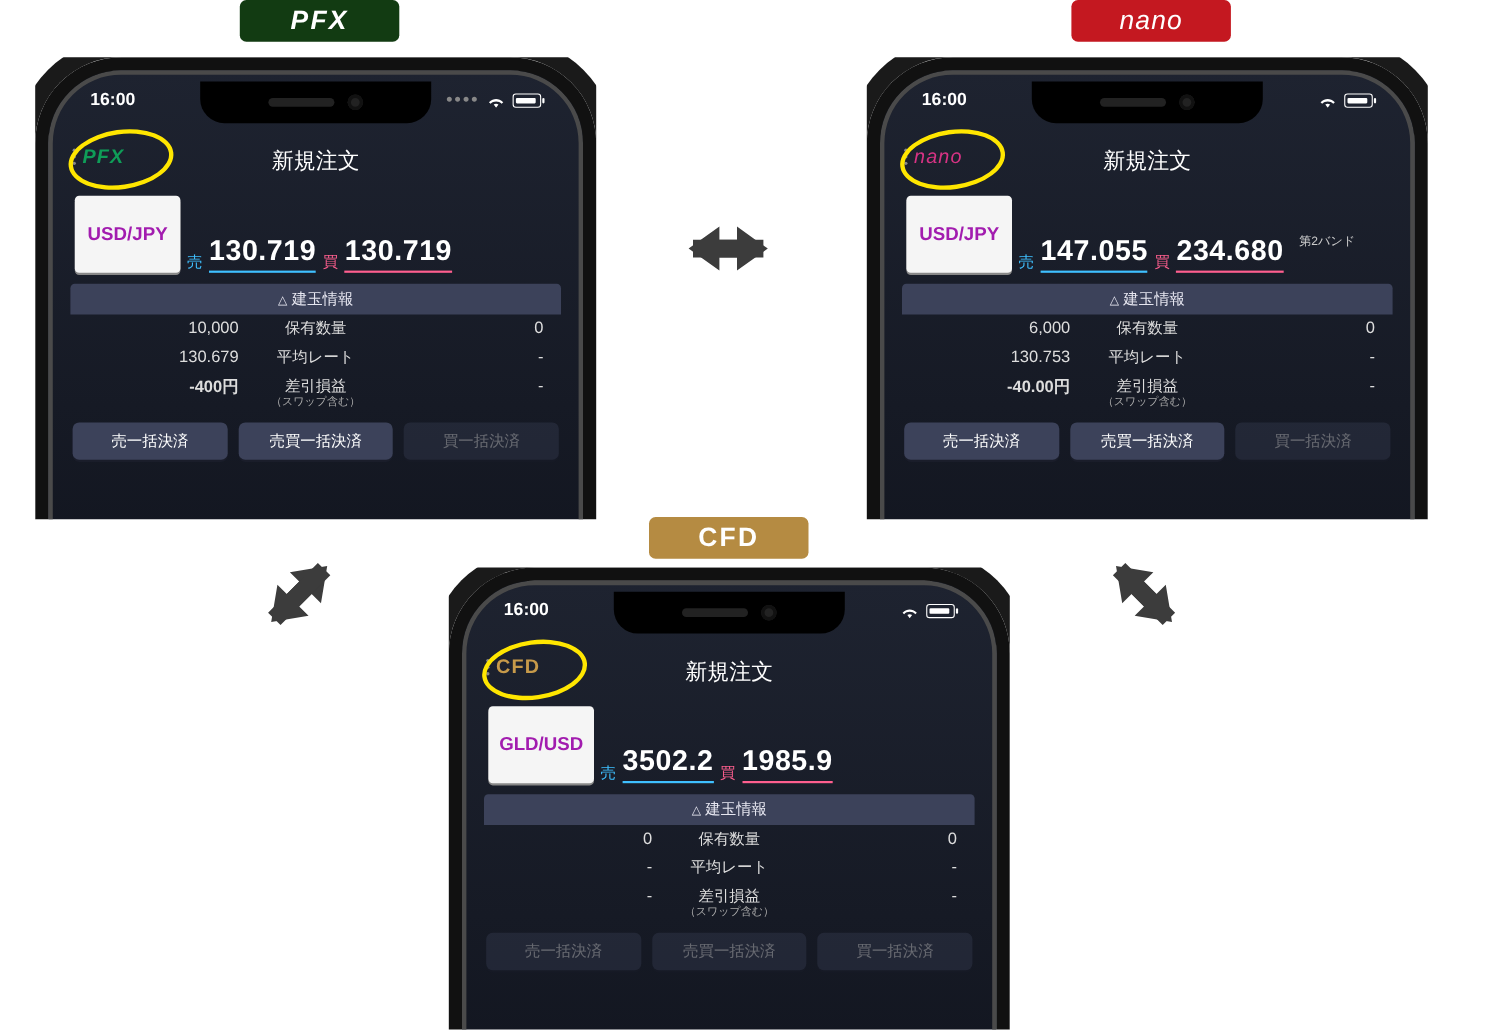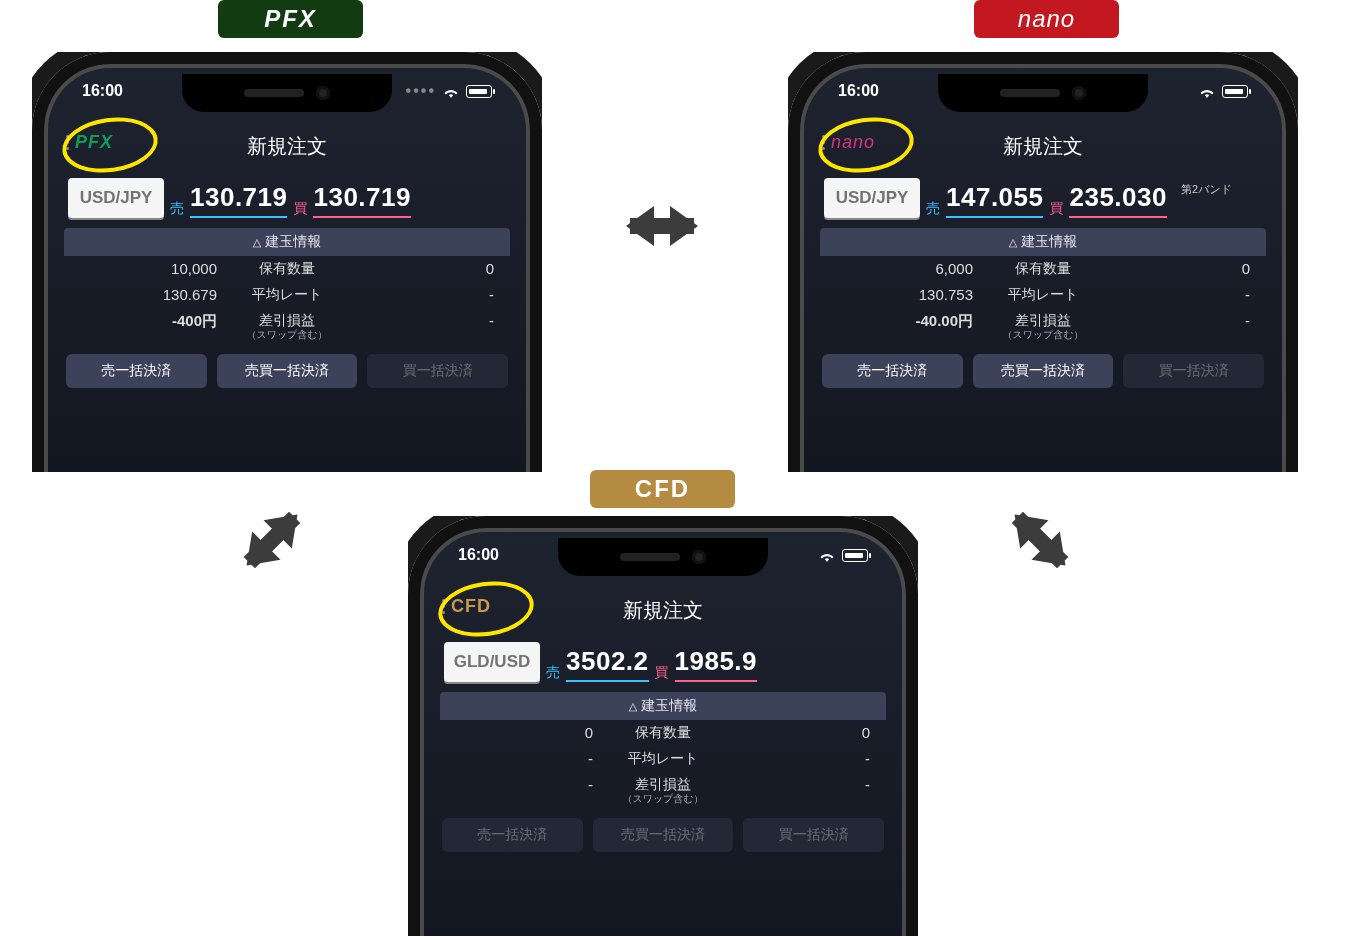--- a/index.html
+++ b/index.html
@@ -112,24 +112,24 @@
     border-radius:50%;
     transform:rotate(-8deg);
     pointer-events:none;
   }
 
   .quoterow {
     display:flex; align-items:flex-end; gap:6px;
     padding: 8px 12px 4px;
   }
   .pair-btn {
-    background:#f5f5f5; color:#737373;
+    background:#f5f5f5; color:#a21caf;
     border:none; border-radius:4px;
     font-weight:700; font-size:17px;
-    padding:10px 6px; min-width:96px;
+    padding:25px 6px; min-width:96px;
     box-shadow: 0 2px 0 #888;
   }
   .side-lbl { font-size:14px; }
   .side-sell{ color:#3fc0ff; }
   .side-buy { color:#ff5f8f; }
   .price {
     font-size:26px; font-weight:700; letter-spacing:0.5px;
     border-bottom:2px solid transparent; padding-bottom:3px;
   }
   .price.sell{ border-color:#3fc0ff; }
@@ -288,21 +288,21 @@
         <div class="circle-mark"></div>
         <span class="page-title">新規注文</span>
       </div>
       <div class="quoterow">
         <button class="pair-btn">USD/JPY</button>
         <div class="qr-wrap">
           <span class="band2">第2バンド</span>
           <span class="side-lbl side-sell">売</span>
           <div class="price sell">147.055</div>
           <span class="side-lbl side-buy">買</span>
-          <div class="price buy">235.030</div>
+          <div class="price buy">234.680</div>
         </div>
       </div>
       <div class="info-hdr">
         <span class="tri">△</span>
         <span>建玉情報</span>
       </div>
       <div class="info-row">
         <span class="l">6,000</span>
           <span class="c">保有数量</span>
           <span class="r">0</span>

